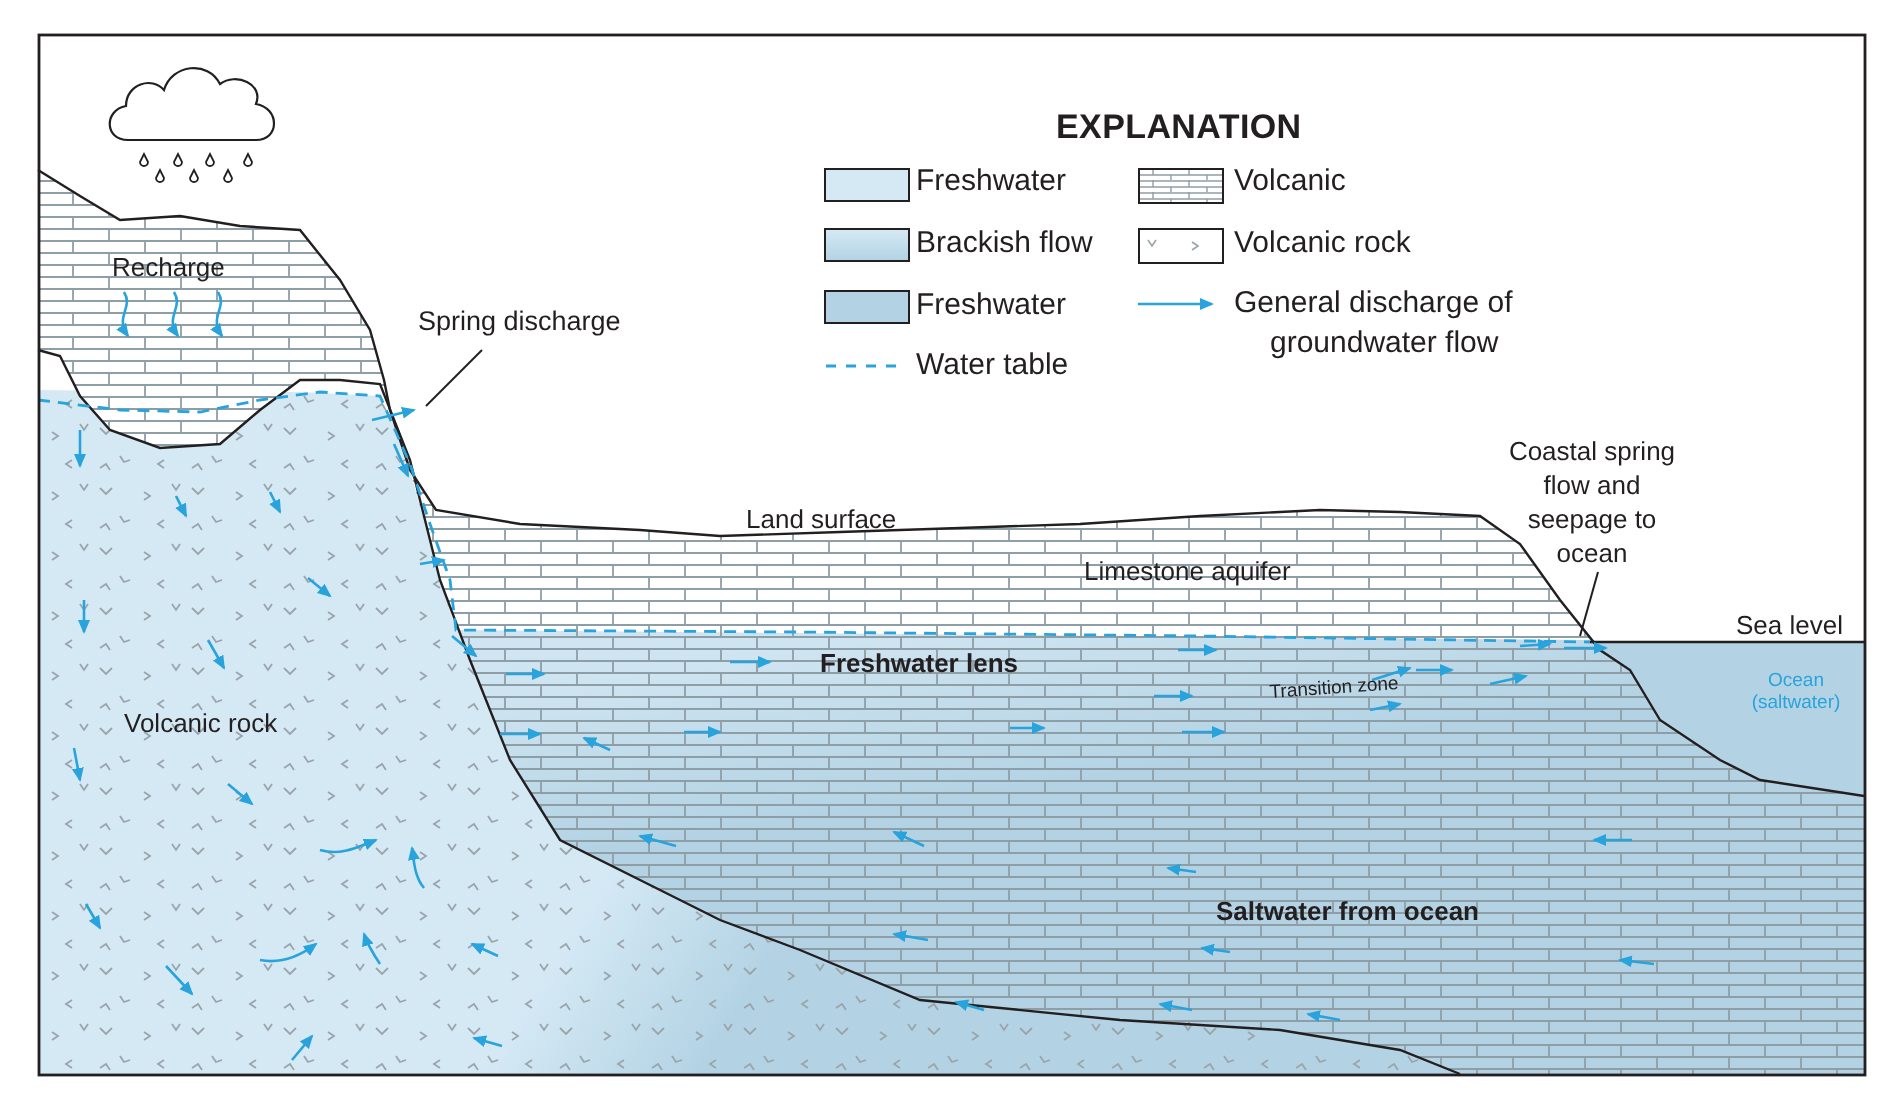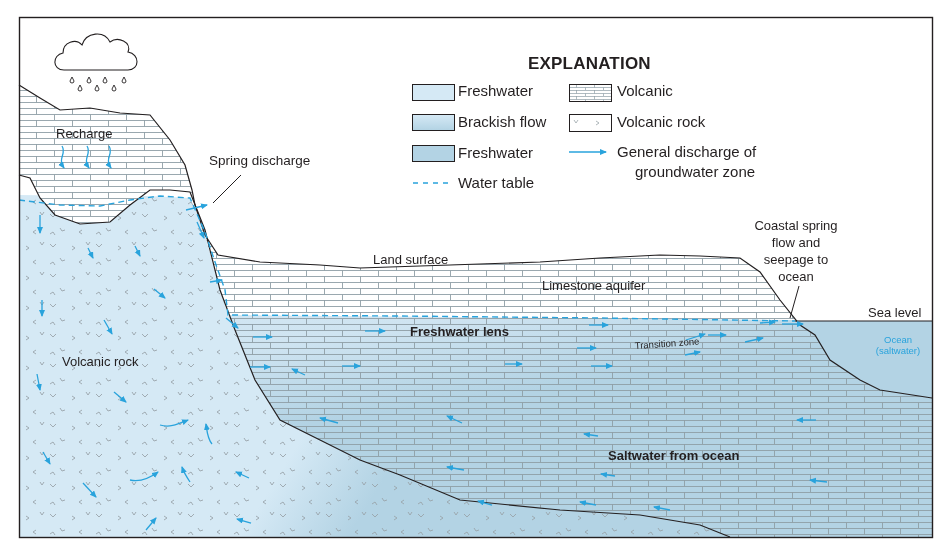--- a/index.html
+++ b/index.html
@@ -181,14 +181,14 @@
     <rect x="569.5" y="84.5" width="42" height="17" fill="url(#brickLeg)" stroke="#231f20" stroke-width="1"></rect>
     <rect x="569.5" y="114.5" width="42" height="17" fill="#ffffff" stroke="#231f20" stroke-width="1"></rect>
     <path d="M574 120 l2 3 l2 -3 M596 121 l3 2 l-3 2" stroke="#9aa4aa" stroke-width="0.8" fill="none"></path>
     <line x1="569" y1="152" x2="606" y2="152" stroke="#29a3dc" stroke-width="1.3" marker-end="url(#ah)"></line>
   </svg>
 
   <div class="leg-row" style="left:458px;top:174px;">Water table</div>
   <div class="leg-row" style="left:617px;top:82px;">Volcanic</div>
   <div class="leg-row" style="left:617px;top:113px;">Volcanic rock</div>
   <div class="leg-row" style="left:617px;top:143px;">General discharge of</div>
-  <div class="leg-row" style="left:635px;top:163px;">groundwater zone</div>
+  <div class="leg-row" style="left:635px;top:163px;">groundwater flow</div>
 </div>
 
 </body></html>

